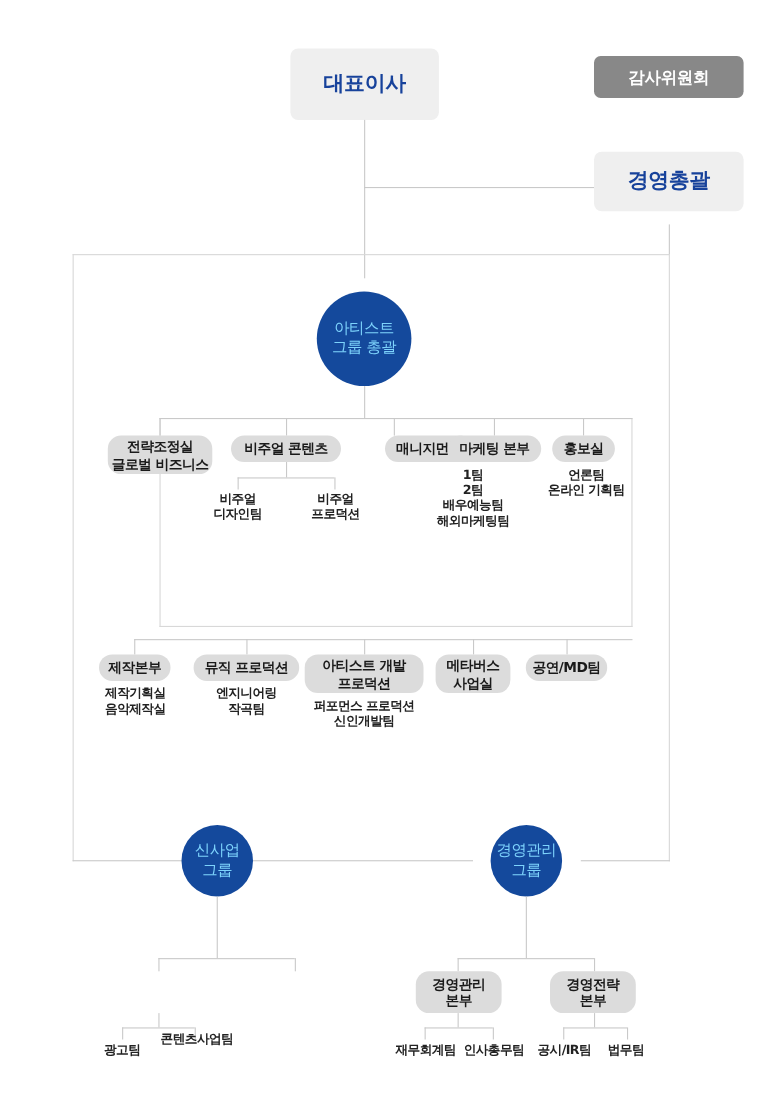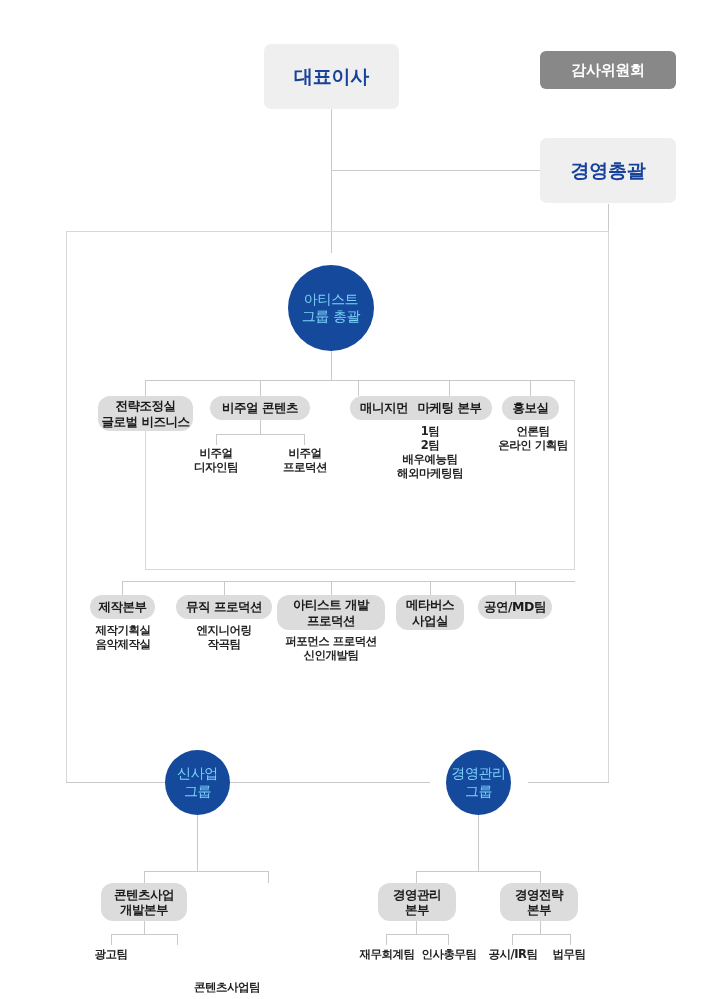--- a/index.html
+++ b/index.html
@@ -87,21 +87,21 @@
 </style>
 </head>
 <body>
 
 <div id="org-chart">
 
   <div class="node audit-box" style="left:540px;top:51px;width:136px;height:38px;">감사위원회</div>
 
   <div class="node exec-box" style="left:264px;top:44px;width:135px;height:65px;">대표이사</div>
 
-  <div class="node exec-box" style="left:540px;top:138px;width:136px;height:65px;text-align:center;">경영총괄</div>
+  <div class="node exec-box" style="left:540px;top:138px;width:136px;height:54px;text-align:center;">경영총괄</div>
 
   <div class="line-v" style="left:331px;top:109px;height:144px;"></div>
 
   <div class="line-h" style="left:331px;top:170px;width:209px;"></div>
 
   <div class="line-v" style="left:608px;top:204px;height:27px;"></div>
 
   <div class="frame open-bottom" style="left:66px;top:231px;width:543px;height:552px;"></div>
 
   <div class="line-h" style="left:66px;top:782px;width:100px;"></div>
@@ -173,30 +173,28 @@
   <div class="node team-text" style="left:271px;top:634px;width:120px;height:34px;justify-content:center;">퍼포먼스 프로덕션
 신인개발팀</div>
 
   <div class="node circle-node" style="left:165px;top:750px;width:65px;height:65px;">신사업
 그룹</div>
   <div class="line-v" style="left:197px;top:815px;height:56px;"></div>
   <div class="line-h" style="left:144px;top:871px;width:124px;"></div>
   <div class="line-v" style="left:144px;top:871px;height:12px;"></div>
   <div class="line-v" style="left:268px;top:871px;height:12px;"></div>
 
-  <div class="node dept-box" style="left:101px;top:883px;width:86px;height:38px;">콘텐츠사업
-개발본부</div>
 
   <div class="line-v" style="left:144px;top:921px;height:13px;"></div>
   <div class="line-h" style="left:111px;top:934px;width:66px;"></div>
   <div class="line-v" style="left:111px;top:934px;height:11px;"></div>
   <div class="line-v" style="left:177px;top:934px;height:11px;"></div>
 
   <div class="node team-text" style="left:85px;top:947px;width:52px;height:18px;justify-content:center;">광고팀</div>
-  <div class="node team-text" style="left:140px;top:980px;width:78px;height:18px;justify-content:center;margin-left:48px;">콘텐츠사업팀</div>
+  <div class="node team-text" style="left:140px;top:937px;width:78px;height:18px;justify-content:center;">콘텐츠사업팀</div>
 
   <div class="node circle-node" style="left:446px;top:750px;width:65px;height:65px;">경영관리
 그룹</div>
   <div class="line-v" style="left:478px;top:815px;height:56px;"></div>
   <div class="line-h" style="left:416px;top:871px;width:124px;"></div>
   <div class="line-v" style="left:416px;top:871px;height:12px;"></div>
   <div class="line-v" style="left:540px;top:871px;height:12px;"></div>
 
   <div class="node dept-box" style="left:378px;top:883px;width:78px;height:38px;">경영관리
 본부</div>

